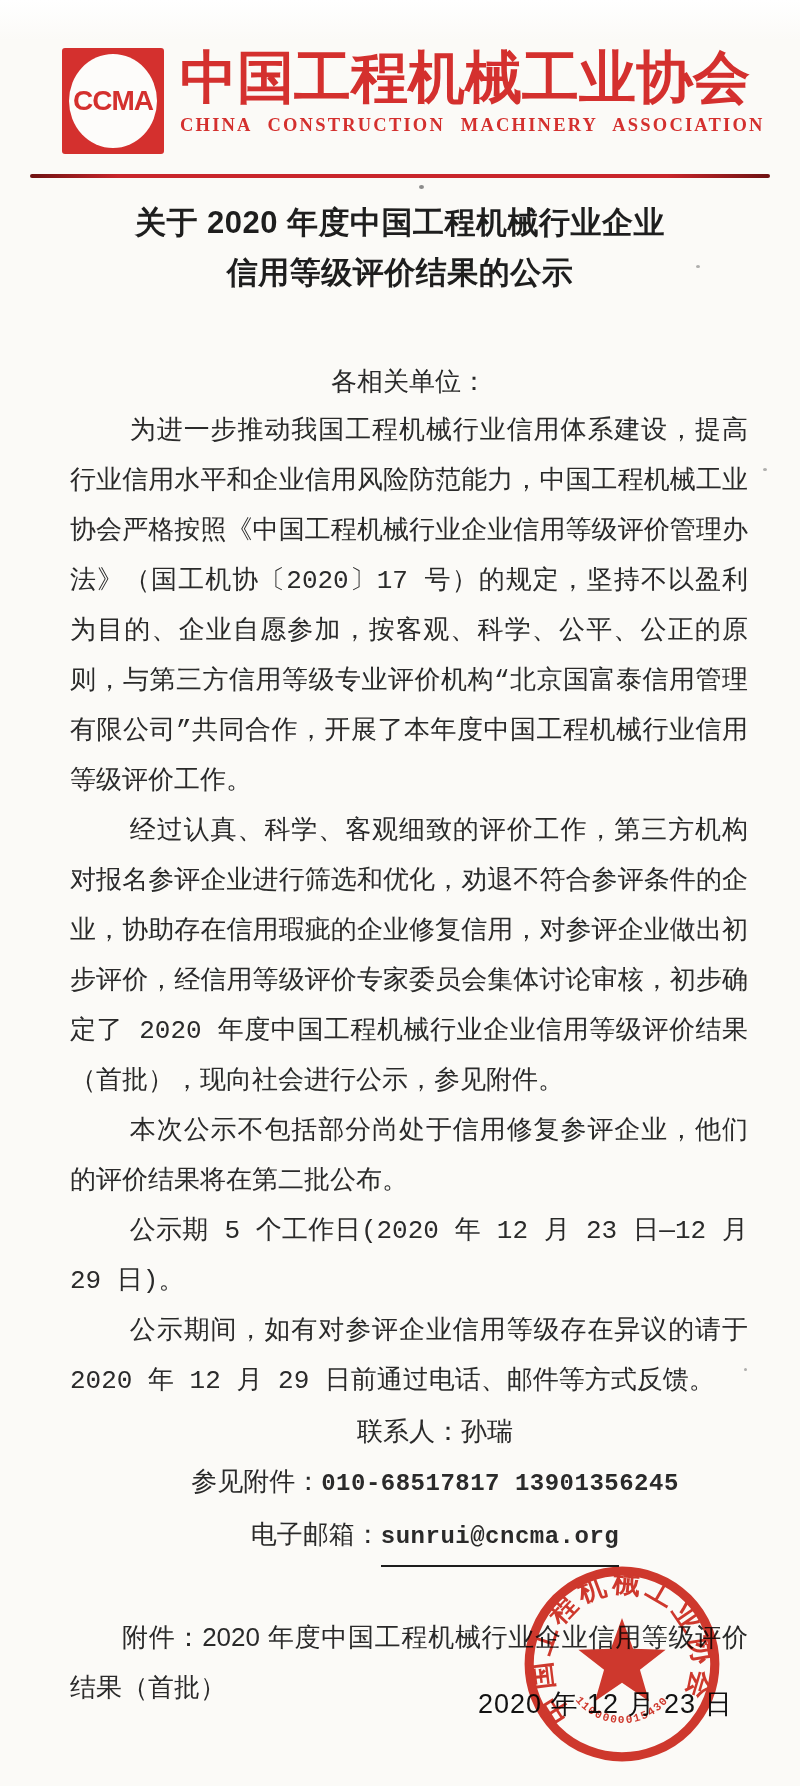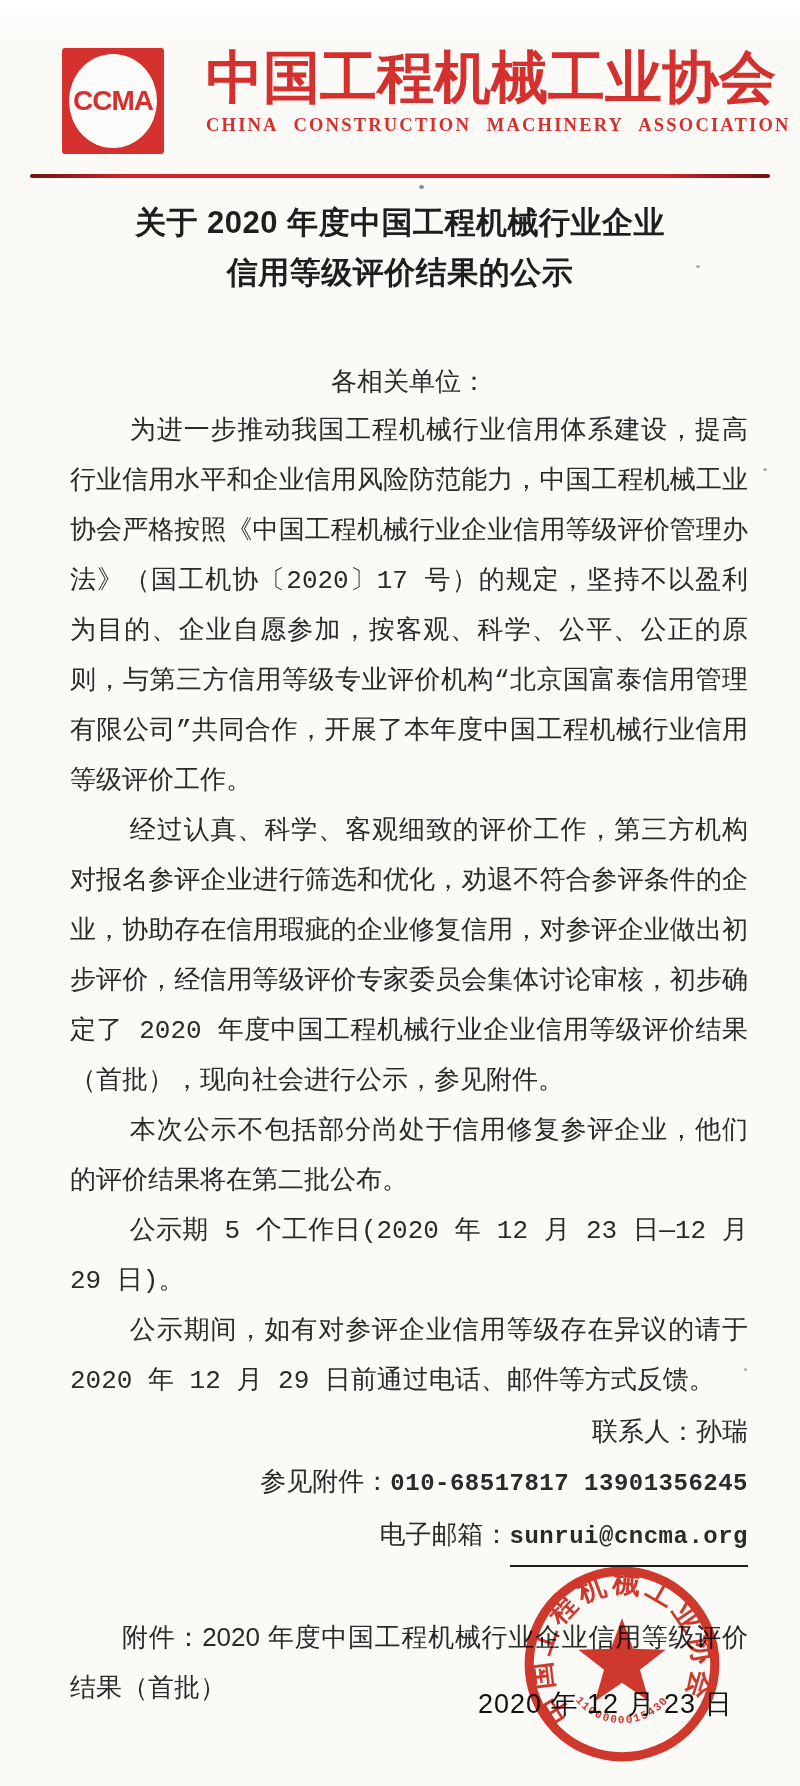--- a/index.html
+++ b/index.html
@@ -13,21 +13,20 @@
     font-family: "Liberation Sans", "DejaVu Sans", sans-serif;
     color: #262626;
   }
 
   
   .letterhead {
     display: flex;
     align-items: flex-start;
     padding: 48px 56px 0 62px;
     height: 116px;
-    gap: 26px;
   }
   .logo {
     width: 102px; height: 106px;
     background: #d4302e;
     border-radius: 3px;
     display: flex; align-items: center; justify-content: center;
     flex: 0 0 auto;
   }
   .logo-inner {
     width: 88px; height: 94px;
@@ -82,21 +81,21 @@
   
   .letter-body {
     margin: 58px 52px 0 70px;
     font-size: 26px;
     line-height: 50px;
     text-align: justify;
     color: #2a2a2a;
   }
   .salutation { text-align: center; }
   .para { margin: 0; text-indent: 2.3em; font-family: Liberation Mono, monospace; }
-  .contact-line { text-indent: 2.0em; text-align: right; white-space: nowrap; }
+  .contact-line { text-indent: 2.0em; text-align: center; white-space: nowrap; }
   .mono {
     font-family: "Liberation Mono", "DejaVu Sans Mono", monospace;
     font-size: 24px;
     letter-spacing: 0.5px;
     font-weight: bold;
   }
   .email-underline {
     border-bottom: 2px solid #1d1d1d;
     padding-bottom: 15px;
   }

